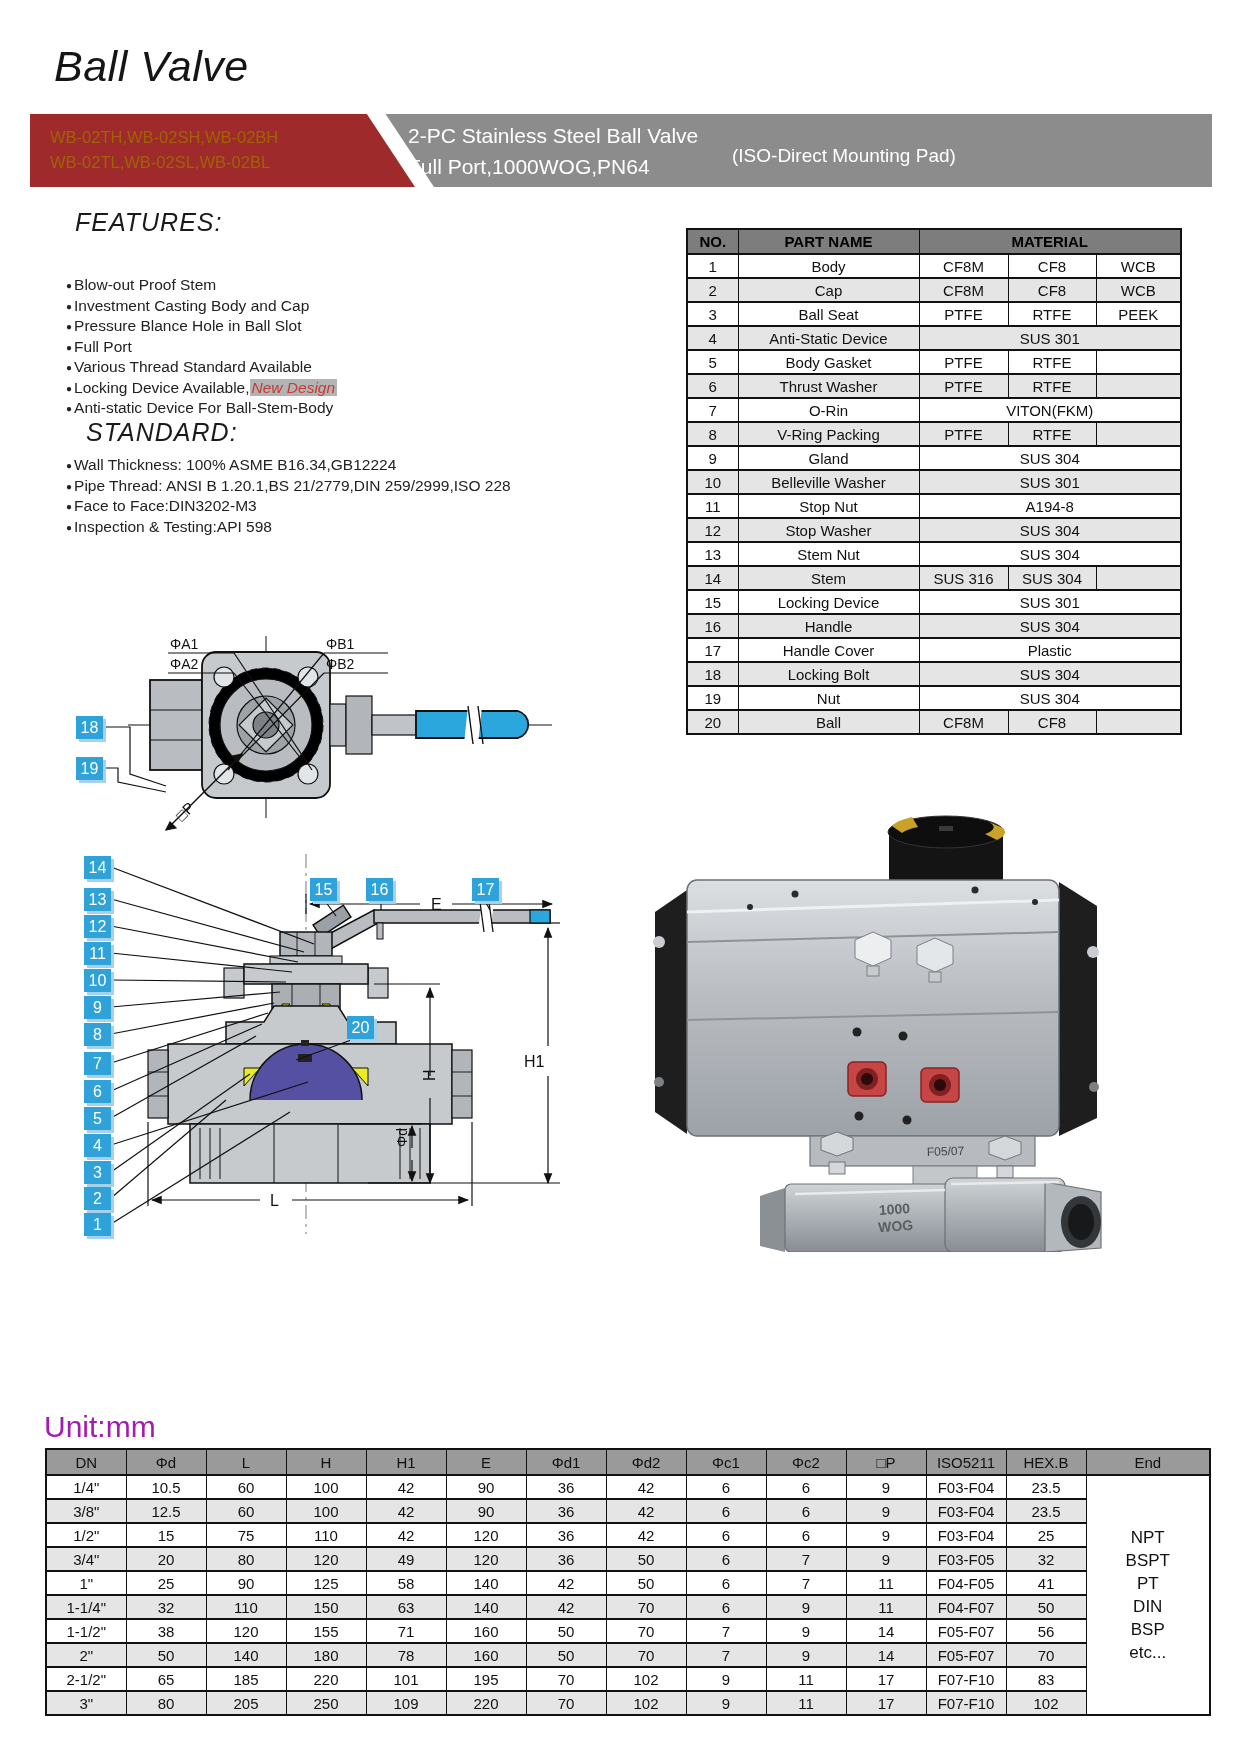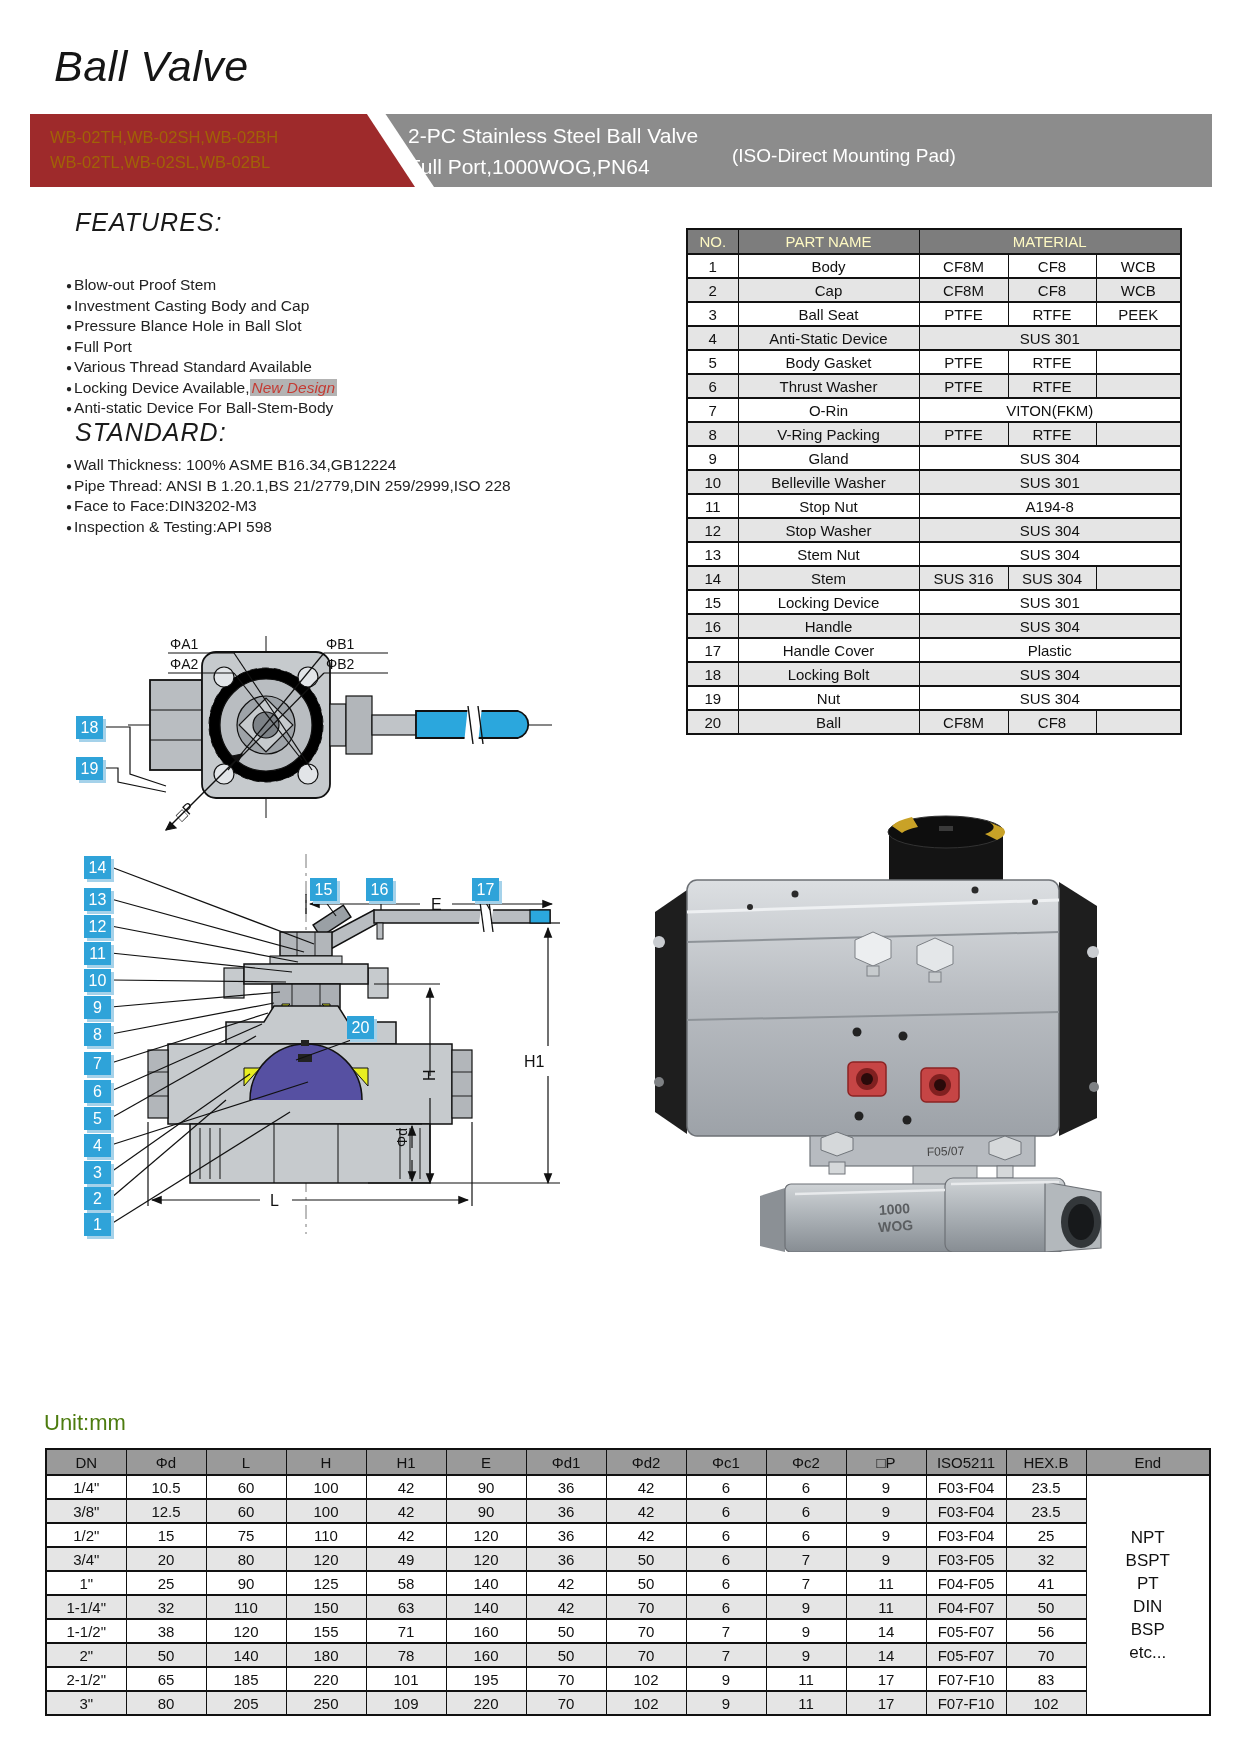--- a/index.html
+++ b/index.html
@@ -17,26 +17,26 @@
   .prod-note{position:absolute;left:702px;top:31px;color:#fff;font-size:19px;white-space:nowrap;}
 
   .sec-heading{position:absolute;font-style:italic;font-size:25px;letter-spacing:1px;color:#1a1a1a;}
   .bullets{position:absolute;margin:0;padding:0;list-style:none;font-size:15.5px;line-height:19.5px;color:#222;}
   .bullets li::before{content:"\25CF";font-size:10px;margin-right:2px;vertical-align:1px;}
   .hl{color:#c43b33;background:#b3b3b3;font-style:italic;padding:0 2px;}
 
   table.tbl{position:absolute;border-collapse:collapse;table-layout:fixed;text-align:center;font-size:15px;color:#111;border:2px solid #111;}
   table.tbl td, table.tbl th{border-left:1px solid #111;border-right:1px solid #111;border-top:2px solid #111;border-bottom:2px solid #111;padding:0 2px;height:22px;overflow:hidden;white-space:nowrap;}
   table.parts{left:686px;top:228px;width:494px;}
-  table.parts thead th{background:#7d7d7d;color:#fef9c3;font-weight:normal;height:23px;margin-left:34px;}
+  table.parts thead th{background:#7d7d7d;color:#000000;font-weight:bold;height:23px;margin-left:34px;}
   table.dims{left:45px;top:1448px;width:1166px;}
   table.dims thead th{background:#9a9a9a;color:#111;font-weight:normal;height:24px;}
   tr.alt td{background:#e5e5e5;}
   td.end-cell{background:#fff !important;font-size:17px;line-height:23px;vertical-align:middle;}
-  .unit-label{position:absolute;left:44px;top:1410px;font-size:22px;color:#4d7c0f;}
+  .unit-label{position:absolute;left:44px;top:1410px;font-size:30px;color:#a21caf;}
 
   .co{position:absolute;width:27px;height:23px;background:#2fa3d9;color:#fff;font-size:16px;line-height:23px;text-align:center;box-shadow:3px 3px 0 #a5d2ea;z-index:5;}
   .draw-wrap{position:absolute;}
   svg text{font-family:"Liberation Sans",sans-serif;}
 </style>
 </head>
 <body>
 
 <div class="page">
 
@@ -61,21 +61,21 @@
   <ul class="bullets" style="left:66px;top:243px;margin-top:32px;">
       <li><span>Blow-out Proof Stem</span></li>
       <li><span>Investment Casting Body and Cap</span></li>
       <li><span>Pressure Blance Hole in Ball Slot</span></li>
       <li><span>Full Port</span></li>
       <li><span>Various Thread Standard Available</span></li>
       <li><span>Locking Device Available,</span><span class="hl">New Design</span></li>
       <li><span>Anti-static Device For Ball-Stem-Body</span></li>
     </ul>
 
-  <div class="sec-heading" style="left:75px;top:418px;">STANDARD:</div>
+  <div class="sec-heading" style="left:86px;top:418px;">STANDARD:</div>
   <ul class="bullets" style="left:66px;top:455px;">
       <li><span>Wall Thickness: 100% ASME B16.34,GB12224</span></li>
       <li><span>Pipe Thread: ANSI B 1.20.1,BS 21/2779,DIN 259/2999,ISO 228</span></li>
       <li><span>Face to Face:DIN3202-M3</span></li>
       <li><span>Inspection &amp; Testing:API 598</span></li>
     </ul>
 
   <table class="tbl parts">
     <colgroup>
         <col style="width:51px">

